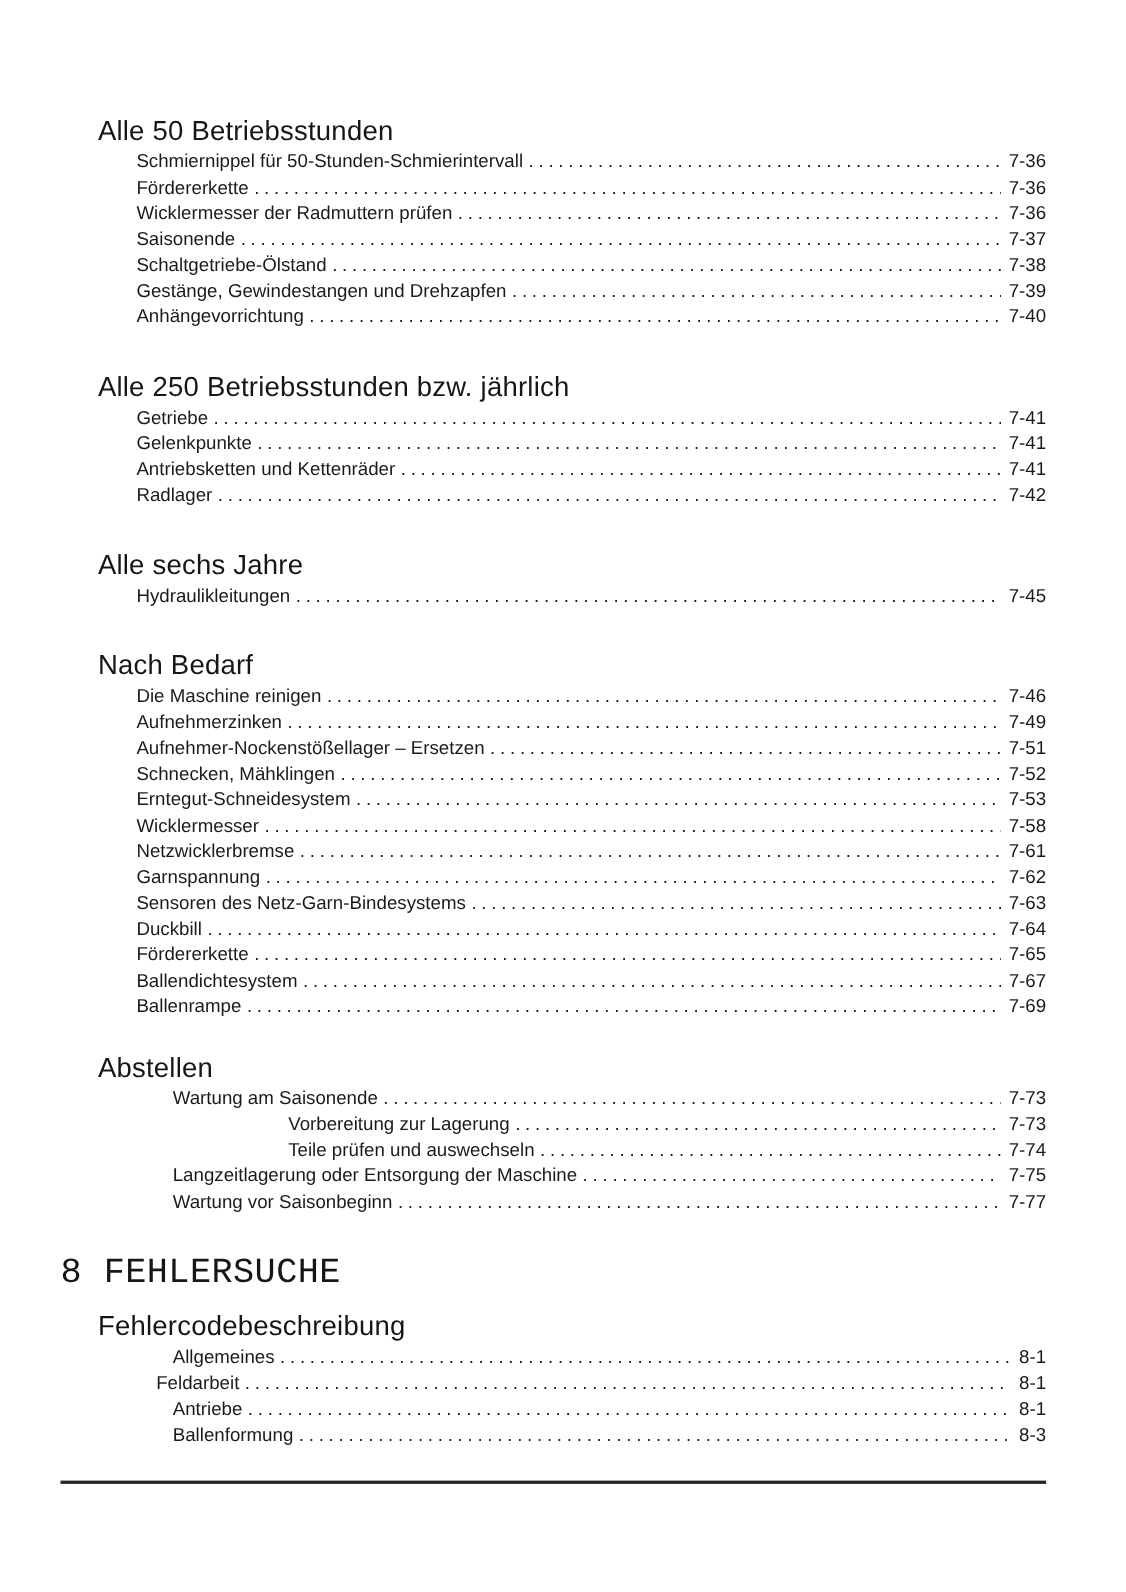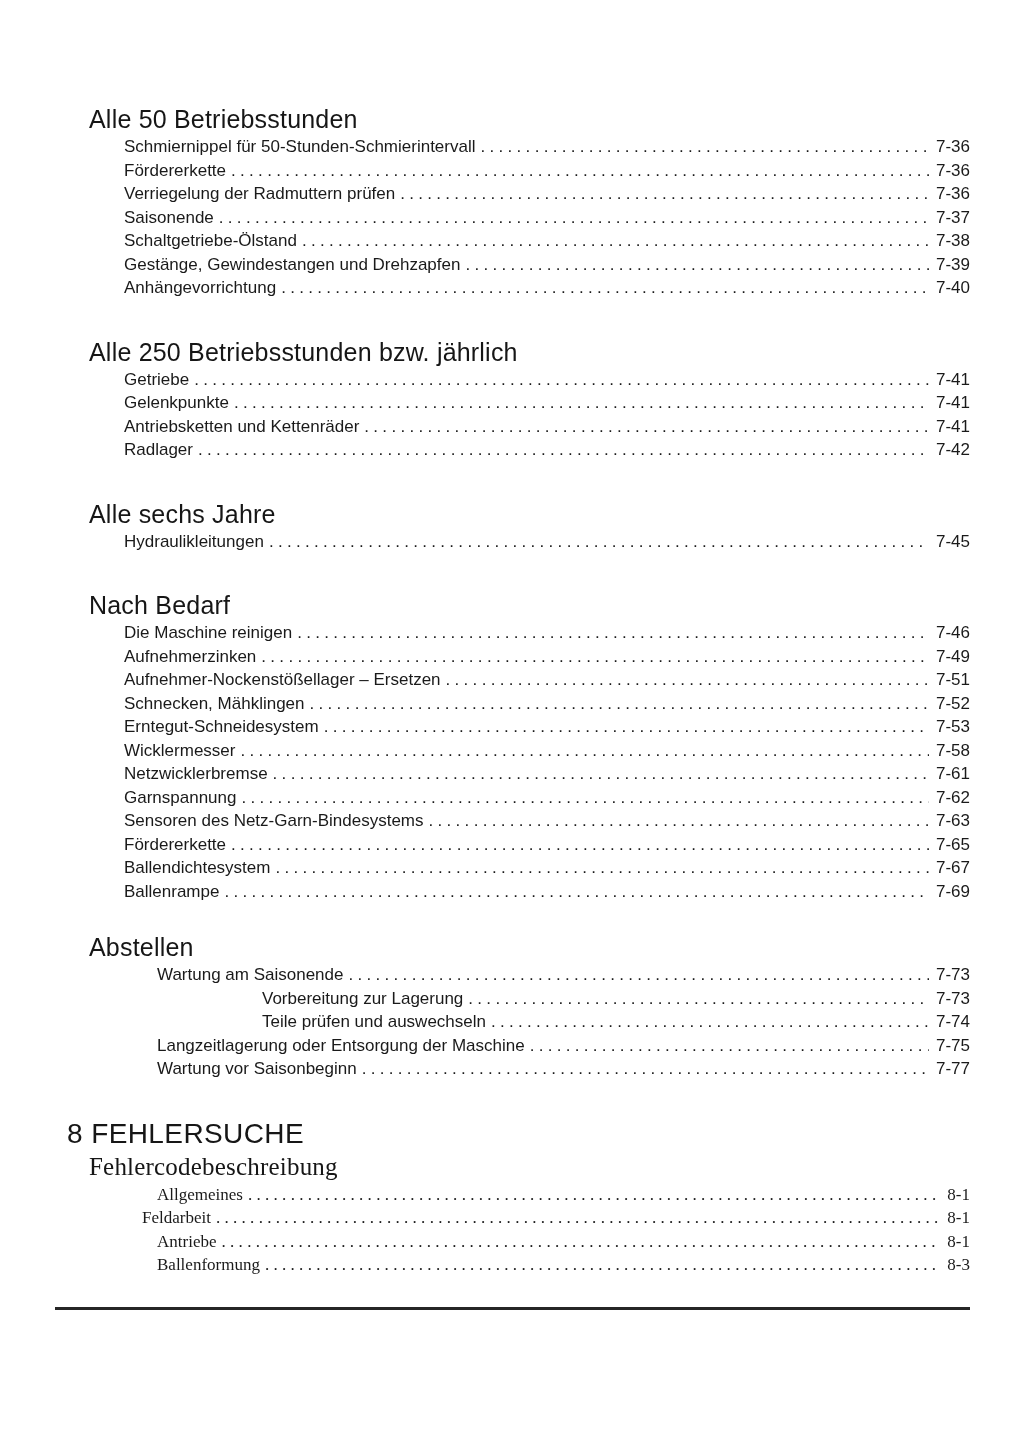--- a/index.html
+++ b/index.html
@@ -11,44 +11,45 @@
     width: 1024px;
     height: 1447px;
     font-family: "Liberation Sans", sans-serif;
     color: #1a1a1a;
     overflow: hidden;
   }
   .page {
     box-sizing: border-box;
     width: 1024px;
     height: 1447px;
-    padding: 103px 54px 0 55px;
+    padding: 103px 73px 0 55px;
   }
   .sec { margin-top: 36px; }
   .sec:first-child { margin-top: 0; }
   .sec-abstellen { margin-top: 28px; }
   .sec-8-fehlersuche { margin-top: 36px; }
-  .sec-fehlercodebeschreibung { margin-top: 0; font-family: Liberation Serif, serif; }
+  .sec-fehlercodebeschreibung { margin-top: 16px; }
 
   h2 {
     font-weight: 400;
     margin: 0;
     color: #161616;
   }
   h2.section {
     font-size: 25px;
     line-height: 32px;
     margin-left: 34px;
     letter-spacing: 0.2px;
   }
   h2.chapter {
-    font-size: 28px;
+    font-size: 32px;
     line-height: 34px;
-    margin-left: 12px;
+    margin-left: 0;
     letter-spacing: 0.4px;
+    font-family: Liberation Mono, monospace;
   }
 
   .row {
     display: flex;
     align-items: flex-start;
     font-size: 17px;
     line-height: 23.5px;
   }
   .ind1 { margin-left: 69px; }
   .ind2 { margin-left: 87px; }
@@ -87,21 +88,21 @@
           <span class="lbl">Schmiernippel für 50-Stunden-Schmierintervall</span>
           <span class="dots" aria-hidden="true"></span>
           <span class="pg">7-36</span>
         </div>
         <div class="row ind1">
           <span class="lbl">Fördererkette</span>
           <span class="dots" aria-hidden="true"></span>
           <span class="pg">7-36</span>
         </div>
         <div class="row ind1">
-          <span class="lbl">Verriegelung der Radmuttern prüfen</span>
+          <span class="lbl">Wicklermesser der Radmuttern prüfen</span>
           <span class="dots" aria-hidden="true"></span>
           <span class="pg">7-36</span>
         </div>
         <div class="row ind1">
           <span class="lbl">Saisonende</span>
           <span class="dots" aria-hidden="true"></span>
           <span class="pg">7-37</span>
         </div>
         <div class="row ind1">
           <span class="lbl">Schaltgetriebe-Ölstand</span>
@@ -189,20 +190,25 @@
         </div>
         <div class="row ind1">
           <span class="lbl">Garnspannung</span>
           <span class="dots" aria-hidden="true"></span>
           <span class="pg">7-62</span>
         </div>
         <div class="row ind1">
           <span class="lbl">Sensoren des Netz-Garn-Bindesystems</span>
           <span class="dots" aria-hidden="true"></span>
           <span class="pg">7-63</span>
+        </div>
+        <div class="row ind1">
+          <span class="lbl">Duckbill</span>
+          <span class="dots" aria-hidden="true"></span>
+          <span class="pg">7-64</span>
         </div>
         <div class="row ind1">
           <span class="lbl">Fördererkette</span>
           <span class="dots" aria-hidden="true"></span>
           <span class="pg">7-65</span>
         </div>
         <div class="row ind1">
           <span class="lbl">Ballendichtesystem</span>
           <span class="dots" aria-hidden="true"></span>
           <span class="pg">7-67</span>

